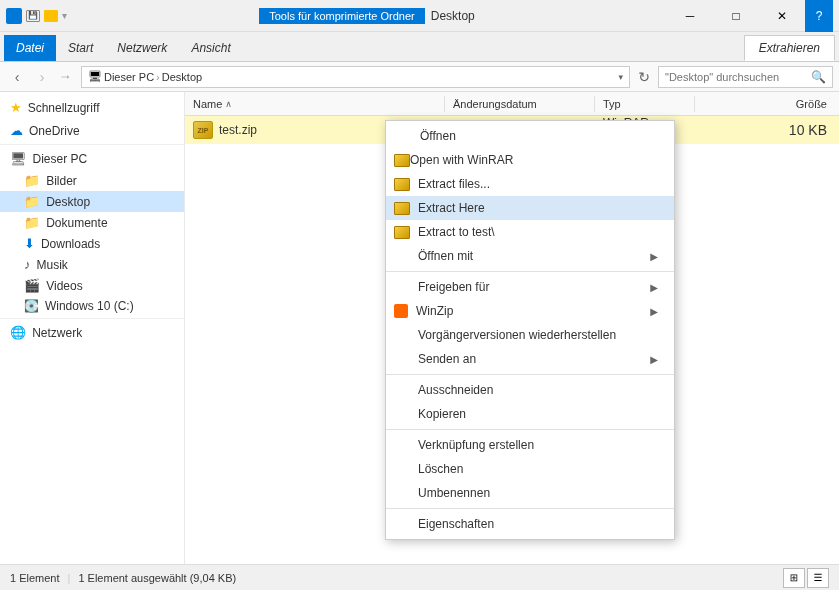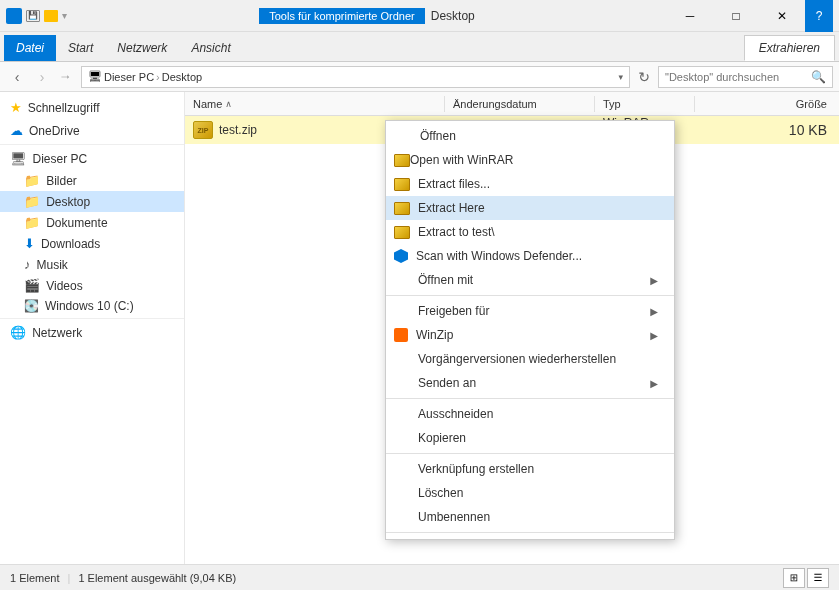--- a/index.html
+++ b/index.html
@@ -146,24 +146,20 @@
       <div style="display:flex;align-items:center;padding:5px 16px 5px 8px;cursor:pointer;font-size:12px;color:#333;gap:8px;background:#d6e8f8;">
         <div style="width:16px;height:13px;background:linear-gradient(135deg,#f5d040,#cc9900);border:1px solid #aa7700;border-radius:1px;flex-shrink:0;"></div>
         <span>Extract Here</span>
       </div>
 
       <div style="display:flex;align-items:center;padding:5px 16px 5px 8px;cursor:pointer;font-size:12px;color:#333;gap:8px;">
         <div style="width:16px;height:13px;background:linear-gradient(135deg,#f5d040,#cc9900);border:1px solid #aa7700;border-radius:1px;flex-shrink:0;"></div>
         <span>Extract to test\</span>
       </div>
 
-      <div style="display:flex;align-items:center;padding:5px 16px 5px 8px;cursor:pointer;font-size:12px;color:#333;gap:8px;">
-        <div style="width:14px;height:14px;background:#0078d7;clip-path:polygon(50% 0%,100% 25%,100% 75%,50% 100%,0% 75%,0% 25%);flex-shrink:0;"></div>
-        <span>Scan with Windows Defender...</span>
-      </div>
 
       <div style="display:flex;align-items:center;padding:5px 16px 5px 8px;cursor:pointer;font-size:12px;color:#333;gap:8px;">
         <span style="width:16px;"></span>
         <span>Öffnen mit</span>
         <span style="margin-left:auto;color:#666;font-size:10px;">▶</span>
       </div>
 
       <div style="height:1px;background:#e0e0e0;margin:3px 0;"></div>
 
       <div style="display:flex;align-items:center;padding:5px 16px 5px 8px;cursor:pointer;font-size:12px;color:#333;gap:8px;">
@@ -213,20 +209,24 @@
         <span>Löschen</span>
       </div>
 
       <div style="display:flex;align-items:center;padding:5px 16px 5px 8px;cursor:pointer;font-size:12px;color:#333;gap:8px;">
         <span style="width:16px;"></span>
         <span>Umbenennen</span>
       </div>
 
       <div style="height:1px;background:#e0e0e0;margin:3px 0;"></div>
 
+      <div style="display:flex;align-items:center;padding:5px 16px 5px 8px;cursor:pointer;font-size:12px;color:#333;gap:8px;">
+        <span style="width:16px;"></span>
+        <span>Eigenschaften</span>
+      </div>
 
     </div>
 
   </div>
 </div>
 
 <div style="display:flex;align-items:center;padding:3px 10px;background:#f0f0f0;border-top:1px solid #ddd;height:26px;font-size:11px;color:#333;">
   <span>1 Element</span>
   <span style="margin:0 8px;color:#ccc;">|</span>
   <span>1 Element ausgewählt (9,04 KB)</span>

